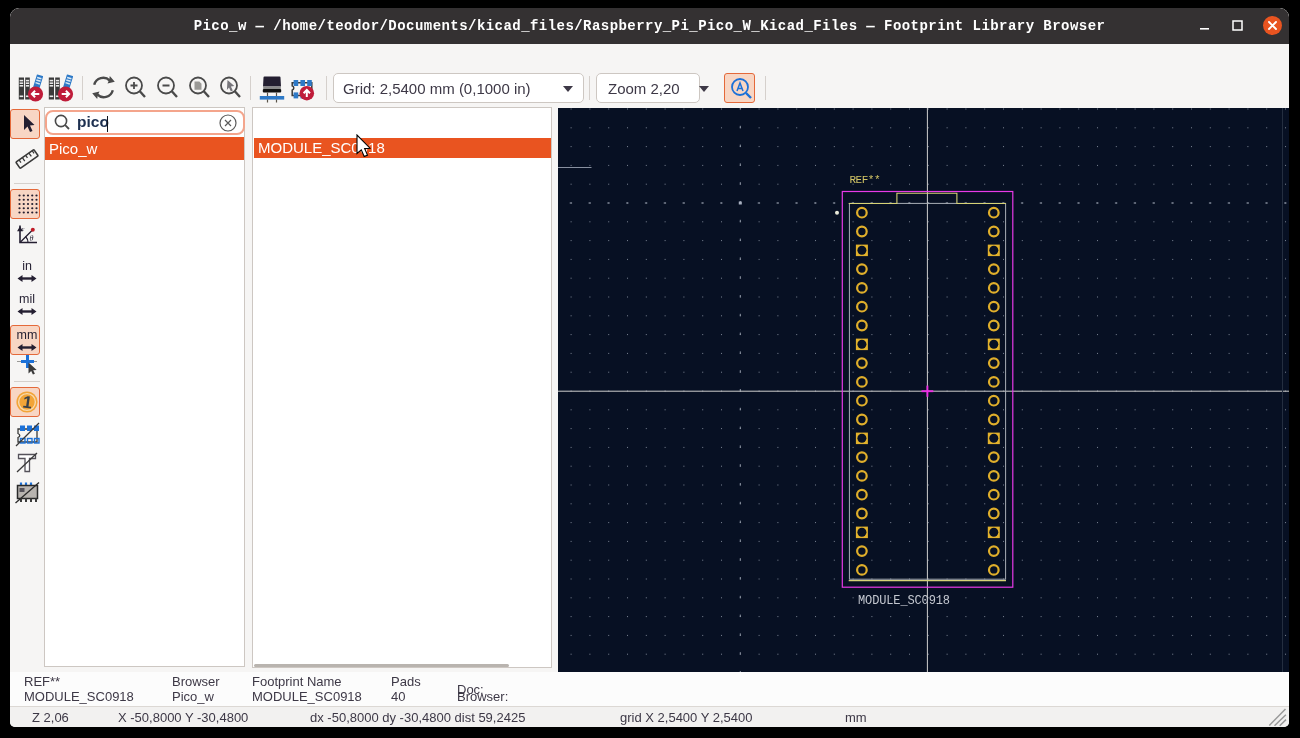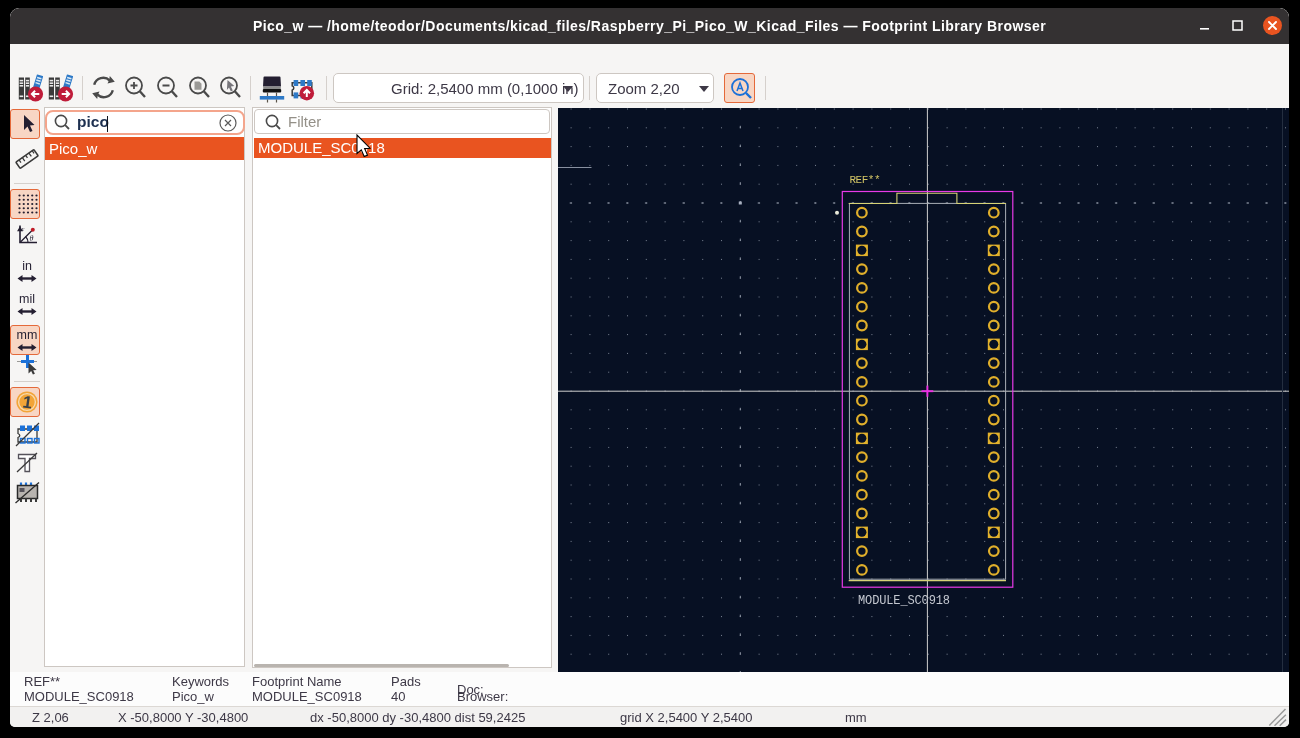--- a/index.html
+++ b/index.html
@@ -4,21 +4,21 @@
 <style>
   * { margin:0; padding:0; box-sizing:border-box; }
   html,body { width:1300px; height:738px; background:#000; overflow:hidden;
     font-family:"Liberation Sans", sans-serif; }
   #win { position:absolute; left:10px; top:8px; width:1279px; height:719px;
     background:#f6f5f4; border-radius:9px 9px 5px 5px; overflow:hidden; }
   
   #titlebar { position:absolute; left:0; top:0; width:100%; height:36px;
     background:#343132; border-radius:9px 9px 0 0; }
   #title { position:absolute; left:0; right:0; top:10px; text-align:center;
-    color:#ffffff; font-size:14px; font-weight:bold; letter-spacing:0.45px; }
+    color:#ffffff; font-size:14px; font-weight:bold; letter-spacing:0.45px;font-family:Liberation Mono, monospace; }
   .wbtn { position:absolute; top:7px; width:21px; height:21px; }
   #btn-min { left:1184px; }
   #btn-max { left:1217px; }
   #btn-close { left:1253px; top:8px; width:19px; height:19px;
     background:#e95420; border-radius:50%; }
   
   #menubar { position:absolute; left:0; top:36px; width:100%; height:26px;
     background:#f6f5f4; color:#3d3846; font-size:15px; }
   #menubar span { position:absolute; top:5px; }
   
@@ -150,25 +150,25 @@
       <rect x="11.4" y="5" width="4.6" height="6" fill="#2d79c7"></rect>
       <rect x="18.2" y="5" width="4.6" height="6" fill="#2d79c7"></rect>
       <rect x="4.6" y="17.4" width="4.6" height="6" fill="#2d79c7"></rect>
       <rect x="11.4" y="17.4" width="4.6" height="6" fill="#2d79c7"></rect>
       <circle cx="17.8" cy="18.2" r="7.3" fill="#bf1c3a"></circle>
       <path d="M17.8 22 v-6.5 m-3.2 2.7 l3.2 -3.2 l3.2 3.2" stroke="#fff" stroke-width="2" fill="none"></path>
     </svg>
     <div class="tsep" style="left:240px"></div>
     <div class="tsep" style="left:316px"></div>
     <div class="combo" id="gridcombo" style="left:323px; width:251px;">
-      <span style="position:absolute; left:9px; top:6px;margin-left:48px;">Grid: 2,5400 mm (0,1000 in)</span>
+      <span style="position:absolute; left:9px; top:6px;">Grid: 2,5400 mm (0,1000 in)</span>
       <span class="arr" style="left:229px"></span>
     </div>
     <div class="tsep" style="left:579px"></div>
-    <div class="combo" id="zoomcombo" style="left:586px; width:118px;">
+    <div class="combo" id="zoomcombo" style="left:586px; width:104px;">
       <span style="position:absolute; left:11px; top:6px;">Zoom 2,20</span>
       <span class="arr" style="left:102px"></span>
     </div>
     <div id="abtn">
     <svg style="position:absolute;left:3px;top:2px" width="26" height="26" viewBox="0 0 26 26">
       <circle cx="12" cy="11" r="8" fill="none" stroke="#1c71d8" stroke-width="1.8"></circle>
       <line x1="18" y1="17" x2="23" y2="22" stroke="#1c71d8" stroke-width="2.4"></line>
       <path d="M9 15 l3 -8 l3 8 m-5 -2.6 h4.2" stroke="#1c71d8" stroke-width="1.5" fill="none"></path>
     </svg>
   </div>
@@ -286,27 +286,20 @@
         <svg style="position:absolute;left:172px;top:2px" width="18" height="18" viewBox="0 0 18 18">
           <circle cx="9" cy="9" r="8" fill="none" stroke="#5a5a5a" stroke-width="1.2"></circle>
           <path d="M6 6 l6 6 m0 -6 l-6 6" stroke="#5a5a5a" stroke-width="1.2"></path>
         </svg>
       </div>
       <div class="srow" style="top:29px; height:23px;">
           <span style="position:absolute;left:4px;top:3px;">Pico_w</span>
         </div>
     </div>
     <div id="panel2">
-      <div id="search2" style="position:absolute; left:1px; top:1px; width:296px; height:25px; border:1px solid #cdc7c2; border-radius:4px; background:#fff;">
-        <svg style="position:absolute;left:10px;top:4px" width="17" height="17" viewBox="0 0 17 17">
-          <circle cx="7" cy="7" r="5.6" fill="none" stroke="#4a4a4a" stroke-width="1.6"></circle>
-          <line x1="11.2" y1="11.2" x2="15" y2="15" stroke="#4a4a4a" stroke-width="1.8"></line>
-        </svg>
-        <span style="position:absolute;left:33px;top:3px;font-size:15px;color:#949088;">Filter</span>
-      </div>
       <svg style="position:absolute;left:100px;top:26px;z-index:5" width="20" height="26" viewBox="0 0 20 26">
         <path d="M4 1 L4 19.5 L8.3 15.8 L11.2 22.5 L14.5 21.1 L11.6 14.6 L17 14.2 Z" fill="#fff" stroke="#000" stroke-width="1.1"></path>
       </svg>
       <div class="srow" style="top:30px; left:1px; width:297px; height:20px;">
           <span style="position:absolute;left:4px;top:1px;">MODULE_SC0918</span>
         </div>
       <div style="position:absolute; left:1px; top:556px; width:255px; height:3px; background:#b9b4af; border-radius:2px;"></div>
     </div>
     <div id="canvas">
 <svg width="731" height="564" viewBox="558 108 731 564">
@@ -392,21 +385,21 @@
   <text x="849.5" y="183" font-family="Liberation Mono, monospace" font-size="11" fill="#d2c465" textLength="31">REF**</text>
   <text x="858" y="604" font-family="Liberation Mono, monospace" font-size="12" fill="#c4c8d0" textLength="92">MODULE_SC0918</text>
 
   <line x1="1282.5" y1="108" x2="1282.5" y2="672" stroke="#242e40" stroke-width="1"></line>
 </svg>
     </div>
   </div>
   <div id="infobar">
     <div style="left:14px; top:2px;">REF**</div>
     <div style="left:14px; top:17px;">MODULE_SC0918</div>
-    <div style="left:162px; top:2px;">Keywords</div>
+    <div style="left:162px; top:2px;">Browser</div>
     <div style="left:162px; top:17px;">Pico_w</div>
     <div style="left:242px; top:2px;">Footprint Name</div>
     <div style="left:242px; top:17px;">MODULE_SC0918</div>
     <div style="left:381px; top:2px;">Pads</div>
     <div style="left:381px; top:17px;">40</div>
     <div style="left:447px; top:10px;">Doc:</div>
     <div style="left:447px; top:17px;">Browser:</div>
   </div>
   <svg style="position:absolute;left:1256px;top:698px;z-index:6" width="22" height="22" viewBox="0 0 22 22">
     <path d="M3.3 19.5 L19.5 2.9 M8.5 19.8 L19.9 8.7 M13.7 19.8 L20 13.6" stroke="#9a9a9a" stroke-width="1.5"></path>

